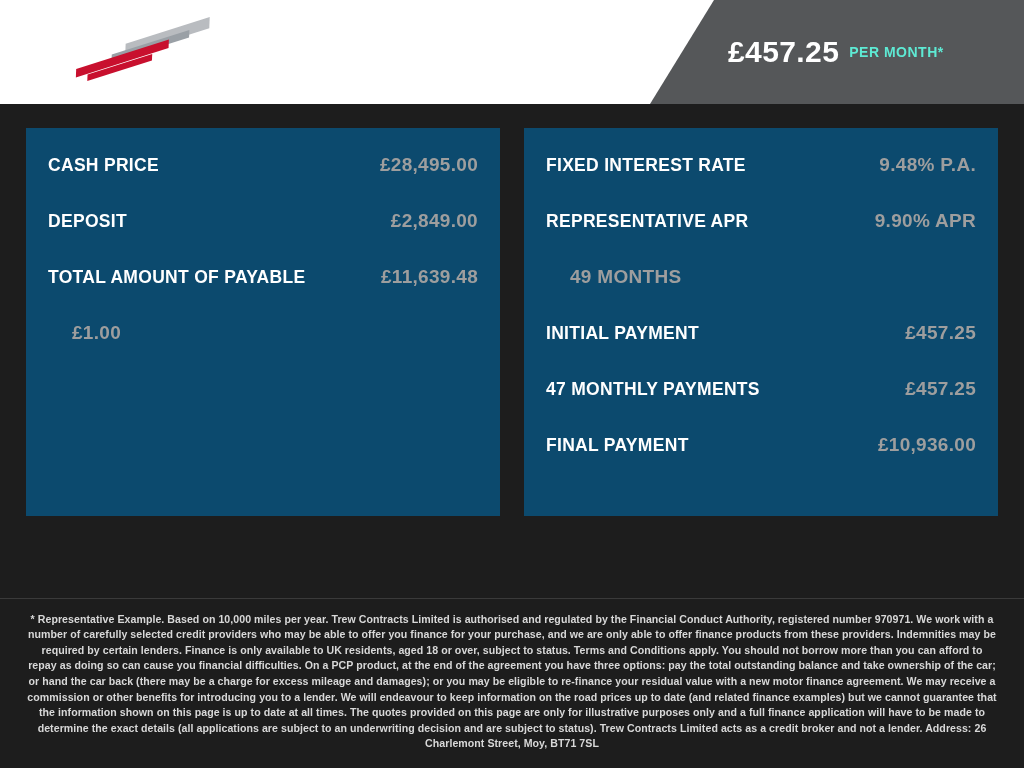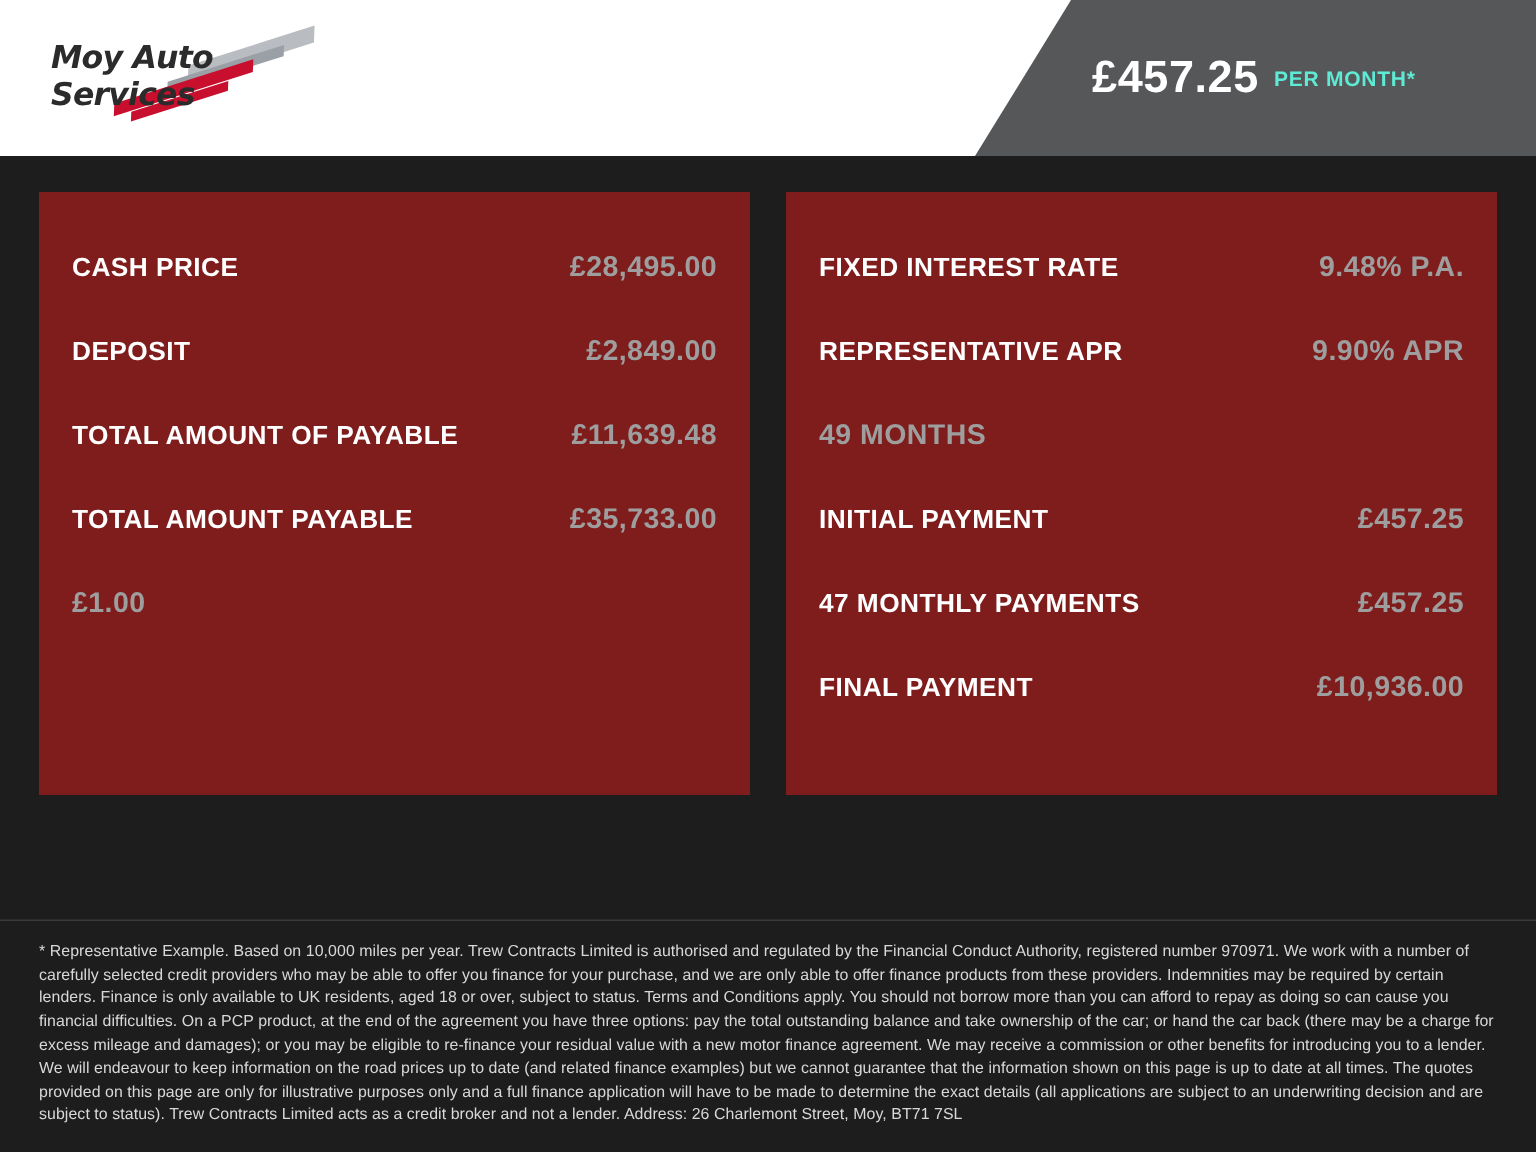--- a/index.html
+++ b/index.html
@@ -145,22 +145,22 @@
   }
 
   
   .panels {
     display: flex;
     gap: 24px;
     padding: 24px 26px 0 26px;
   }
   .panel {
     flex: 1 1 0;
-    background: #7f1d1d;
-    padding: 40px 22px 26px 22px;
+    background: #0c4a6e;
+    padding: 26px 22px 26px 22px;
   }
   .row {
     display: flex;
     align-items: baseline;
     justify-content: space-between;
     height: 56px;
   }
   .row-label {
     color: #ffffff;
     font-size: 17.5px;
@@ -168,20 +168,21 @@
     letter-spacing: 0.3px;
     white-space: nowrap;
   }
   .row-value {
     color: #9e9e9e;
     font-size: 19px;
     font-weight: bold;
     letter-spacing: 0.3px;
     white-space: nowrap;
     text-align: right;
+    margin-left: 24px;
   }
 
   
   .disclaimer-wrap {
     position: absolute;
     left: 0;
     bottom: 0;
     width: 1024px;
     padding: 14px 26px 16px 26px;
   }
@@ -190,43 +191,39 @@
     left: 0;
     top: 0;
     width: 1024px;
     height: 1px;
     background: #3a3a3a;
   }
   .disclaimer {
     color: #d8d8d8;
     font-size: 10.6px;
     line-height: 15.6px;
-    font-weight: normal;
-    text-align: left;
+    font-weight: bold;
+    text-align: center;
     letter-spacing: 0.05px;
   }
 </style>
 </head>
 <body>
 
 <div class="page">
 
   <div class="header">
 
     <div class="logo">
       <div class="logo-swoosh">
         <div class="swoosh-grey"></div>
         <div class="swoosh-grey2"></div>
         <div class="swoosh-red"></div>
         <div class="swoosh-red2"></div>
       </div>
-      <div class="logo-text">
-        <span>Moy Auto</span>
-        <span class="logo-line2">Services</span>
-      </div>
     </div>
 
     <div class="header-price-band">
       <span class="price-amount">£457.25</span>
       <span class="price-suffix">PER MONTH*</span>
     </div>
   </div>
 
 
   <div class="panels">
@@ -236,24 +233,20 @@
         <span class="row-label">CASH PRICE</span>
         <span class="row-value">£28,495.00</span>
       </div>
       <div class="row">
         <span class="row-label">DEPOSIT</span>
         <span class="row-value">£2,849.00</span>
       </div>
       <div class="row">
         <span class="row-label">TOTAL AMOUNT OF PAYABLE</span>
         <span class="row-value">£11,639.48</span>
-      </div>
-      <div class="row">
-        <span class="row-label">TOTAL AMOUNT PAYABLE</span>
-        <span class="row-value">£35,733.00</span>
       </div>
       <div class="row">
         <span class="row-value">£1.00</span>
       </div>
     </div>
 
     <div class="panel">
       <div class="row">
         <span class="row-label">FIXED INTEREST RATE</span>
         <span class="row-value">9.48% P.A.</span>

